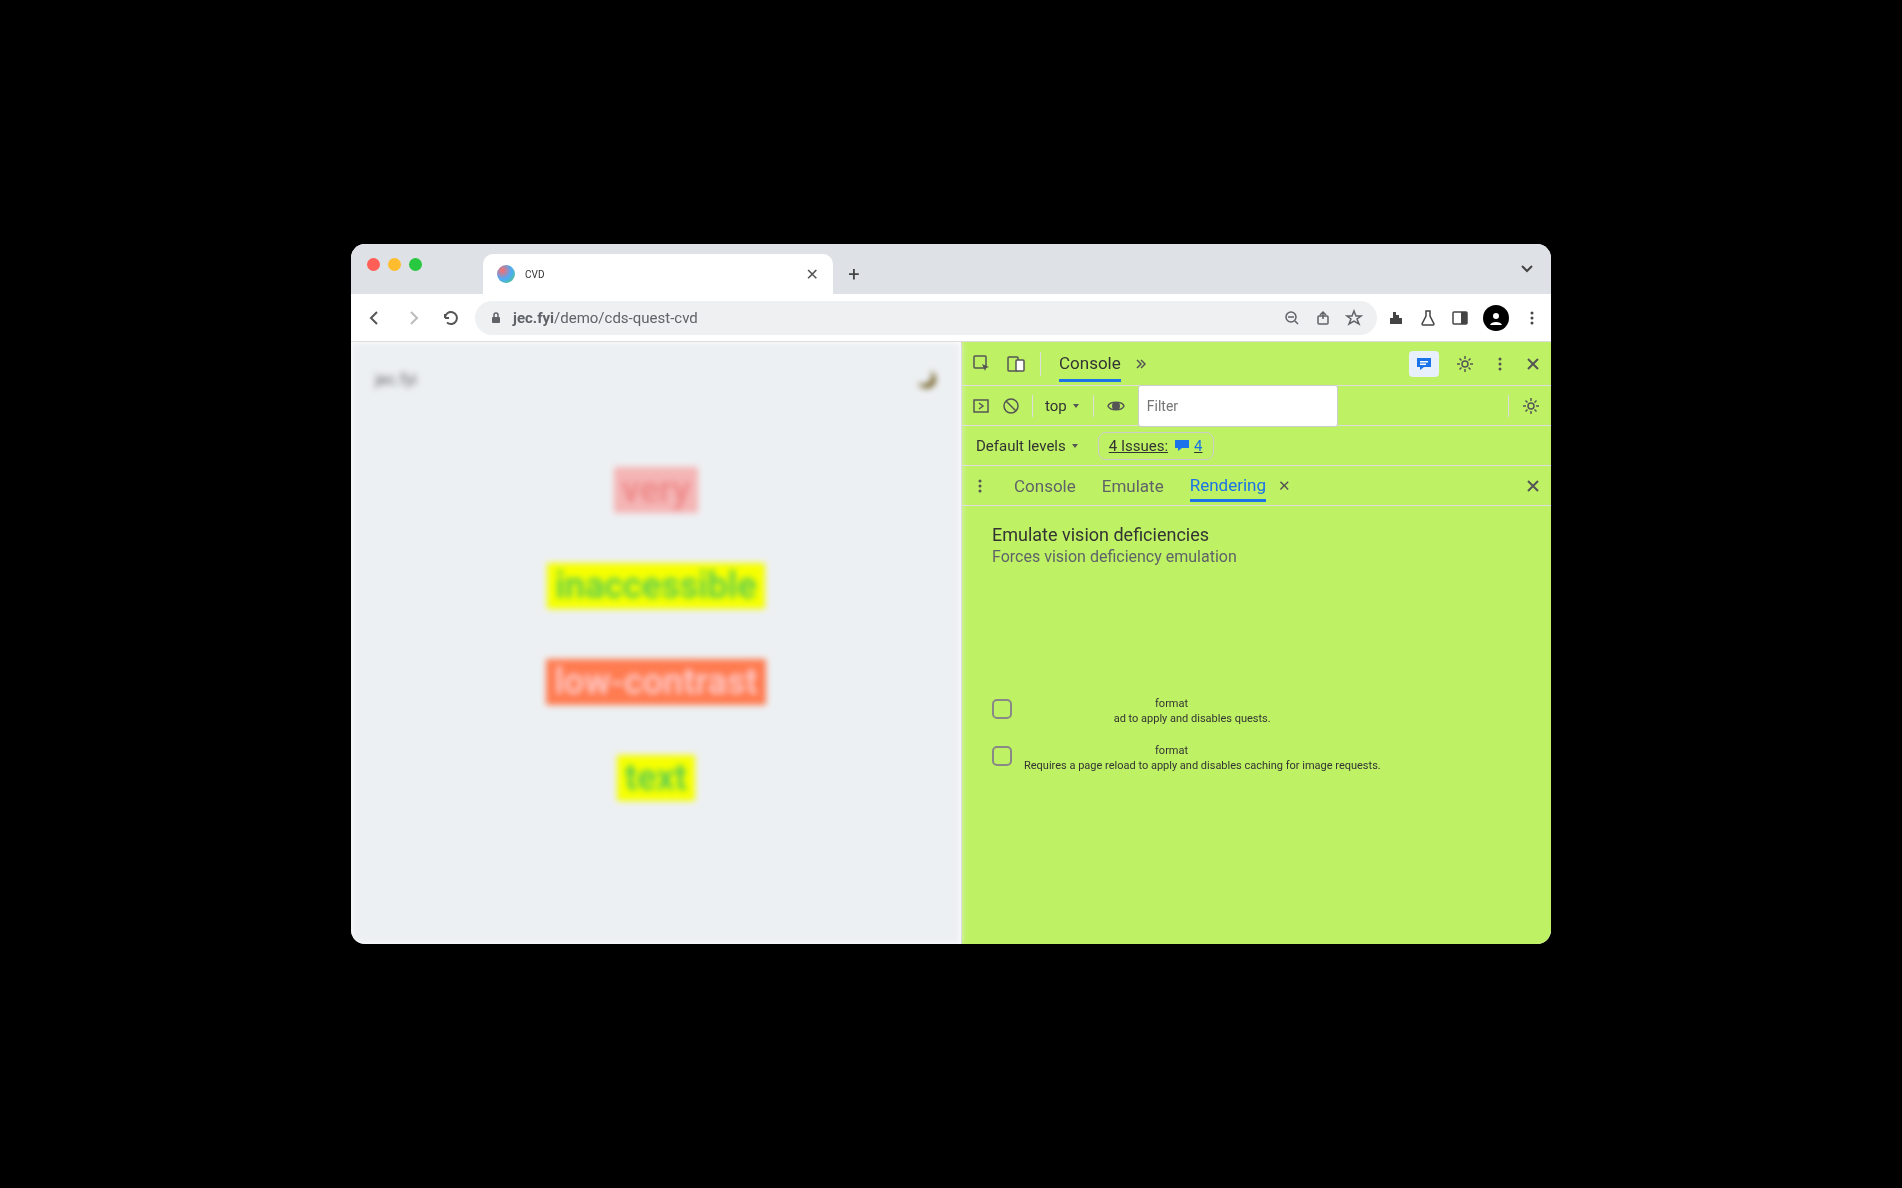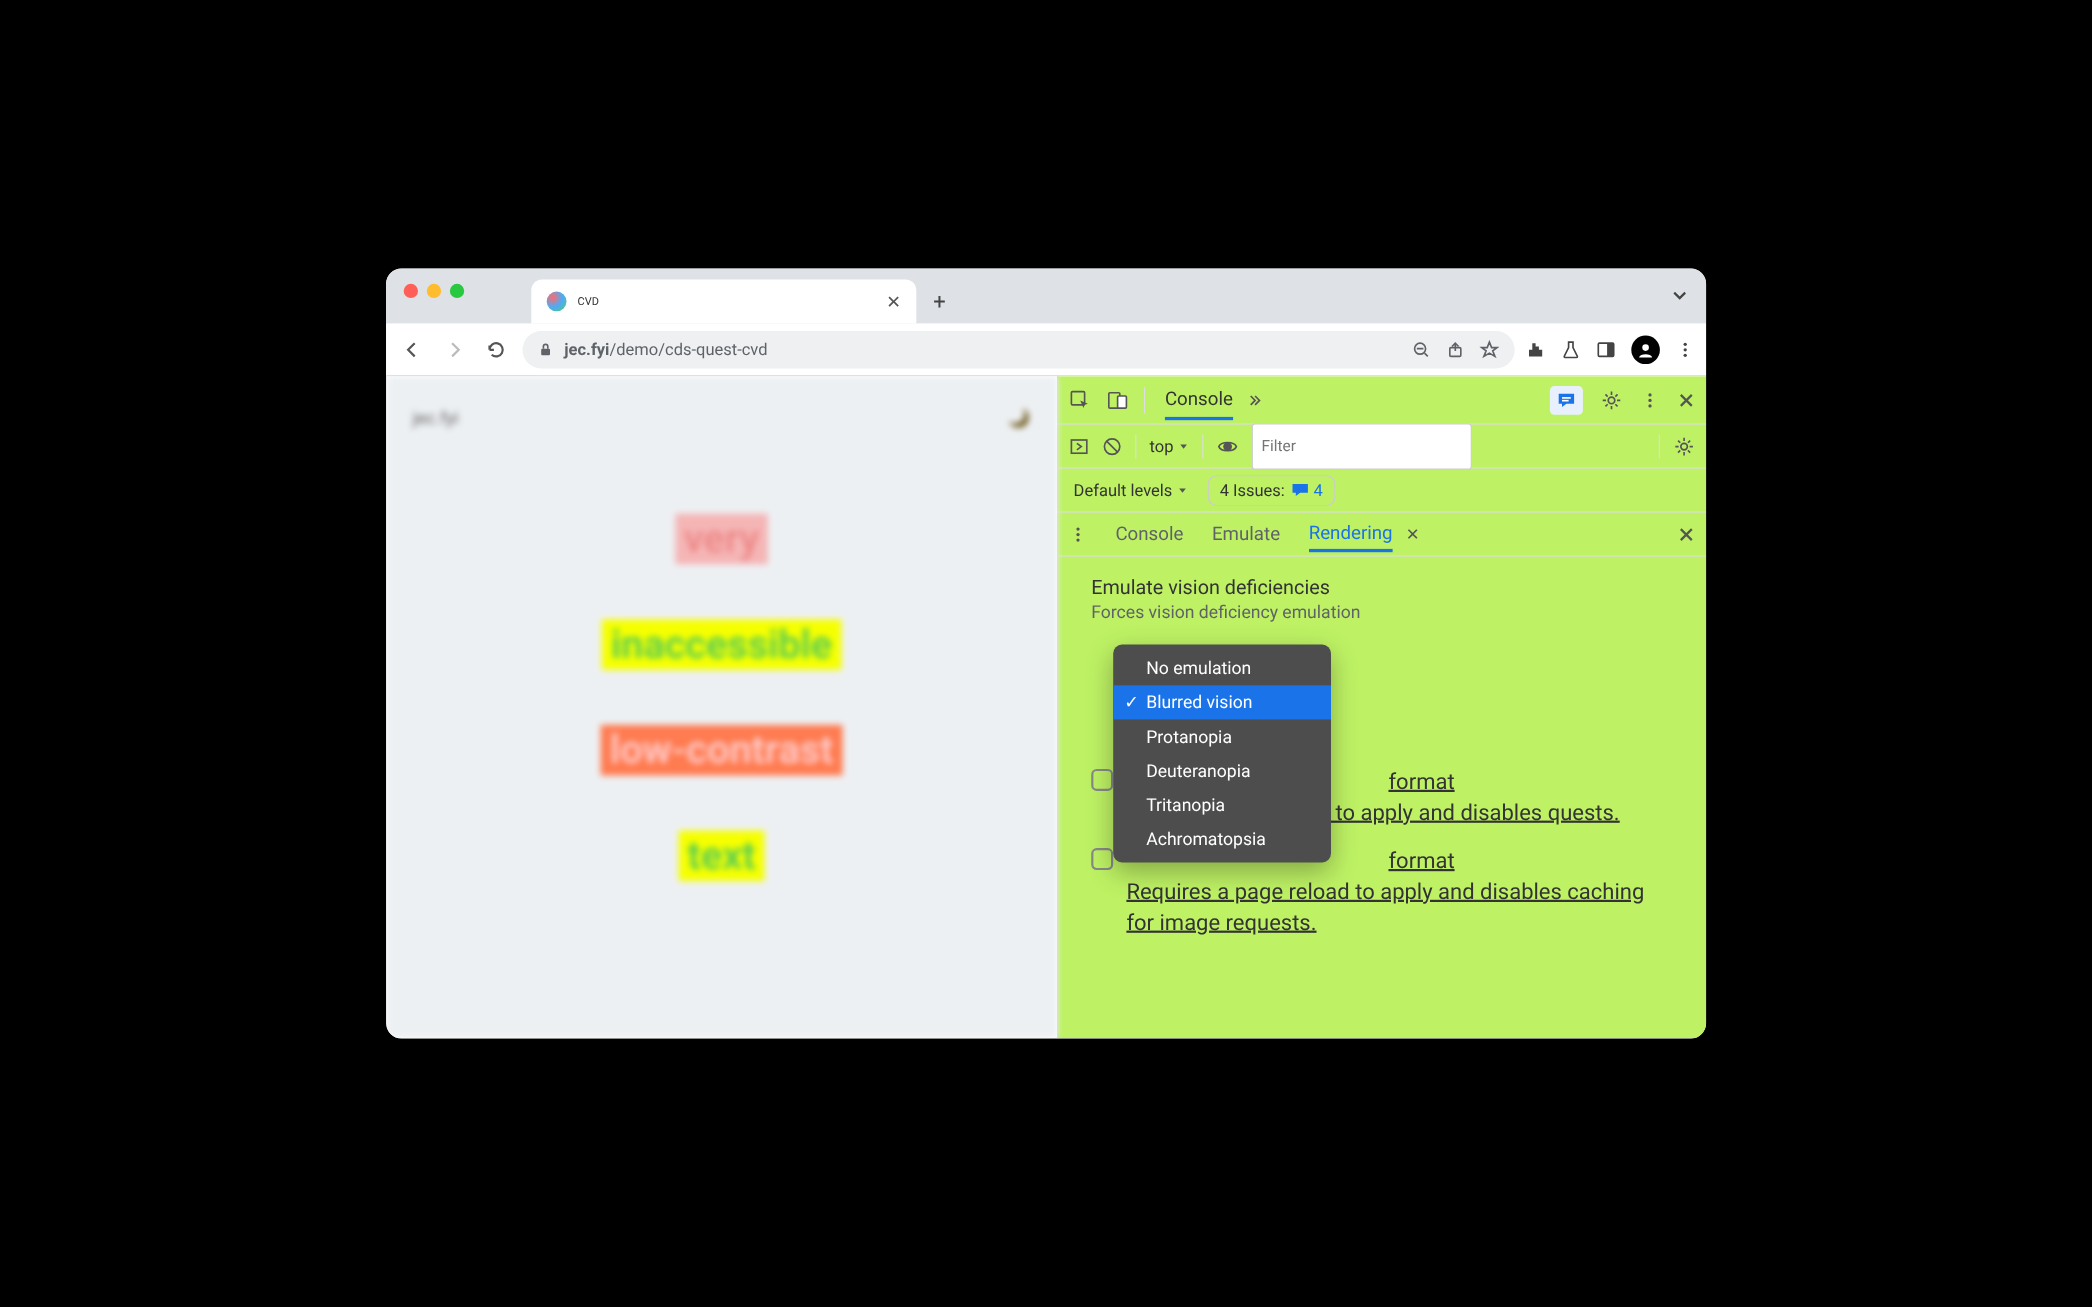--- a/index.html
+++ b/index.html
@@ -33,37 +33,37 @@
 .w4 { background: #f6ff00; color: #5c5; font-size: 36px; font-weight: 600; padding: 2px 8px; }
 .devtools { width: 590px; background: #bef264; border-left: 1px solid #ccc; display: flex; flex-direction: column; font-size: 15px; color: #333; }
 .dt-top { height: 44px; border-bottom: 1px solid #ddd; display: flex; align-items: center; padding: 0 10px; gap: 14px; }
 .dt-panel-name { font-size: 17px; color: #333; margin-left: 4px; border-bottom: 3px solid #1a73e8; padding-bottom: 6px; padding-top: 8px; }
 .dt-top-right { margin-left: auto; display: flex; gap: 16px; align-items: center; }
 .msg-icon-box { background: #e8f0fe; border-radius: 4px; padding: 4px 6px; }
 .dt-sub { height: 40px; border-bottom: 1px solid #ddd; display: flex; align-items: center; padding: 0 10px; gap: 12px; }
 .dt-sub .sep { width: 1px; height: 22px; background: #ddd; }
 .filter-input { border: 1px solid #ccc; border-radius: 3px; padding: 20px 8px; width: 200px; font-size: 14px; height: 26px; }
 .dt-sub2 { height: 40px; border-bottom: 1px solid #ddd; display: flex; align-items: center; padding: 0 14px; gap: 18px; }
-.pill { border: 1px solid #ccc; border-radius: 8px; padding: 4px 10px; display: flex; align-items: center; gap: 6px; font-size: 15px; }
+.pill { border: 1px solid #ccc; border-radius: 8px; padding: 4px 10px; display: flex; align-items: center; gap: 6px; font-size: 15px; text-decoration: underline; }
 .dt-drawer-tabs { height: 40px; border-bottom: 1px solid #ddd; display: flex; align-items: center; padding: 0 10px; gap: 26px; }
 .drawer-tab { font-size: 17px; color: #5f6368; }
 .drawer-tab.active { color: #1a73e8; border-bottom: 3px solid #1a73e8; padding-bottom: 4px; padding-top: 6px; }
 .tab-x { color: #555; margin-left: -14px; }
 .drawer-close { margin-left: auto; }
 .rendering { flex: 1; padding: 18px 30px; position: relative; color: #333; }
 .rtitle { font-size: 18px; margin-bottom: 2px; }
 .rdesc { font-size: 16px; color: #5f6368; margin-bottom: 40px; }
 .dropdown { position: absolute; left: 50px; top: 80px; background: #4d4d4d; border-radius: 8px; padding: 6px 0; box-shadow: 0 8px 24px rgba(0,0,0,0.3); width: 198px; z-index: 10; }
 .dd-item { padding: 6px 18px 6px 30px; color: #fff; font-size: 16px; position: relative; }
 .dd-item.selected { background: #1a73e8; }
 .dd-item.selected::before { content: "✓"; position: absolute; left: 10px; }
 .section-below { margin-top: 130px; }
 .cb-row { display: flex; align-items: flex-start; gap: 12px; margin-bottom: 16px; }
 .cb { width: 20px; height: 20px; border: 2px solid #888; border-radius: 5px; margin-top: 3px; flex-shrink: 0; }
-.cb-text { font-size: 20px; line-height: 1.4; text-decoration: underline; }
+.cb-text { font-size: 11px; line-height: 1.4; }
 .issues-badge { color: #1a73e8; display: inline-flex; align-items: center; gap: 4px; }
 svg { display: block; }
 </style>
 </head>
 <body>
 
 <div class="window">
   <div class="tabbar">
     <div class="traffic">
       <div class="tlight t-red"></div>
@@ -295,28 +295,20 @@
             <svg width="16" height="16" viewBox="0 0 16 16">
               <path d="M3 3l10 10M13 3L3 13" stroke="#555" stroke-width="2"></path>
             </svg>
           </span>
       </div>
 
       <div class="rendering">
         <div class="rtitle">Emulate vision deficiencies</div>
         <div class="rdesc">Forces vision deficiency emulation</div>
 
-        <div class="dropdown">
-          <div class="dd-item">No emulation</div>
-          <div class="dd-item selected">Blurred vision</div>
-          <div class="dd-item">Protanopia</div>
-          <div class="dd-item">Deuteranopia</div>
-          <div class="dd-item">Tritanopia</div>
-          <div class="dd-item">Achromatopsia</div>
-        </div>
 
         <div class="section-below">
           <div class="cb-row">
             <div class="cb"></div>
             <div class="cb-text">
               <span style="visibility:hidden">XXXXXXXXXXXXXXXXXXX</span><span>format</span><br>
               <span style="visibility:hidden">XXXXXXXXXXXXX</span><span>ad to apply and disables quests.</span>
             </div>
           </div>
           <div class="cb-row">

